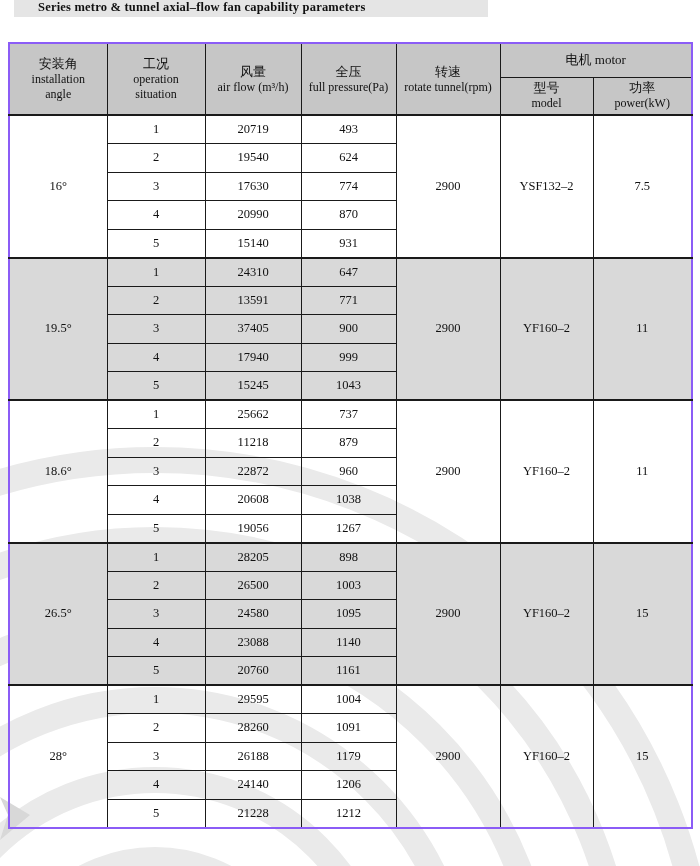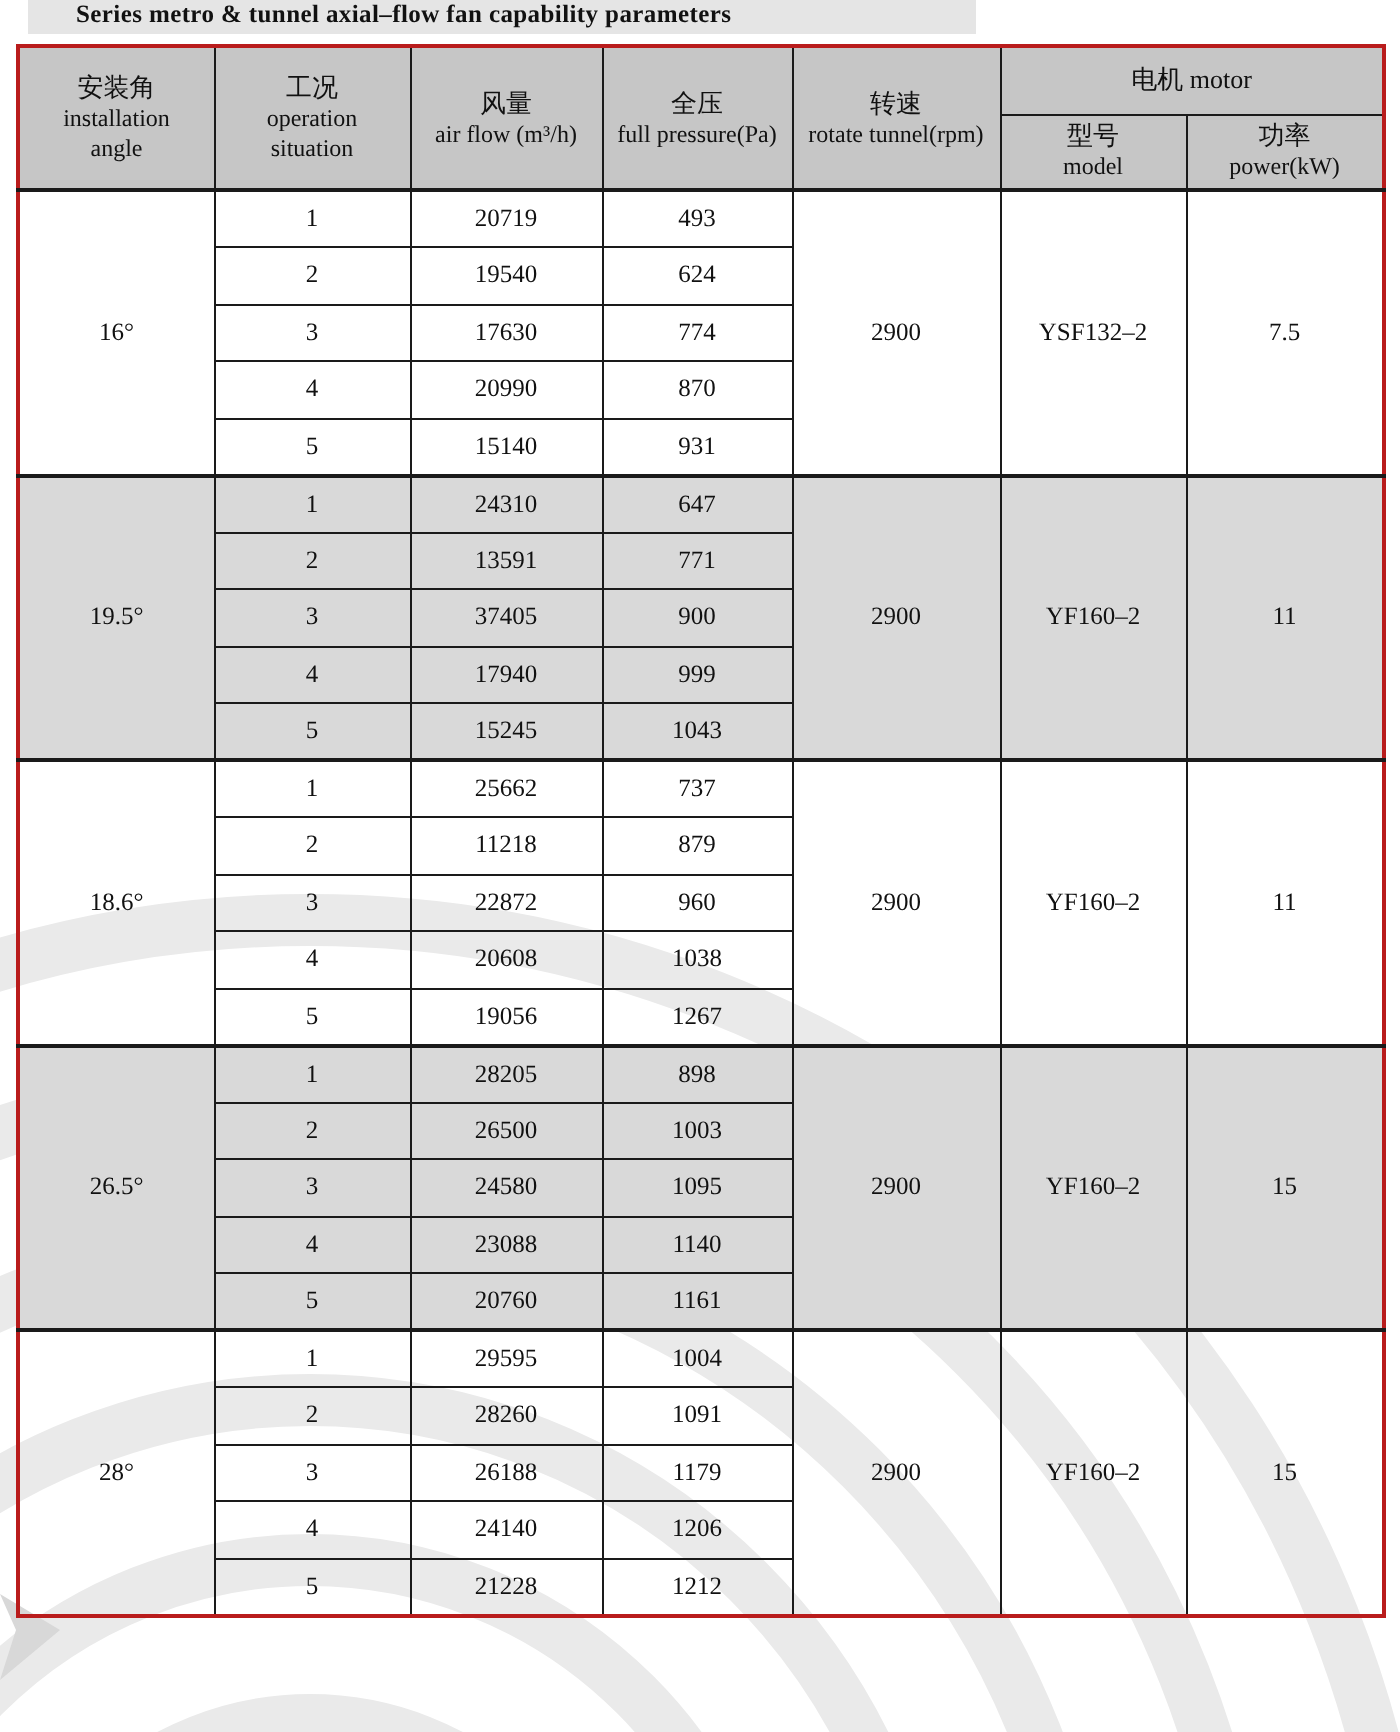--- a/index.html
+++ b/index.html
@@ -40,22 +40,22 @@
   .subtitle-bar span {
     font-size: 12.5px;
     font-weight: bold;
     padding-left: 24px;
     letter-spacing: 0.2px;
   }
   table.params {
     border-collapse: collapse;
     table-layout: fixed;
     width: 683px;
-    margin: 5px 0 0 8px;
-    border: 2px solid #b91c1c;
+    margin: 25px 0 0 8px;
+    border: 2px solid #8b5cf6;
     background: transparent;
     padding-left: 24px;
   }
   .params th, .params td {
     border: 1px solid #1a1a1a;
     text-align: center;
     vertical-align: middle;
     font-weight: normal;
     overflow: hidden;
   }

